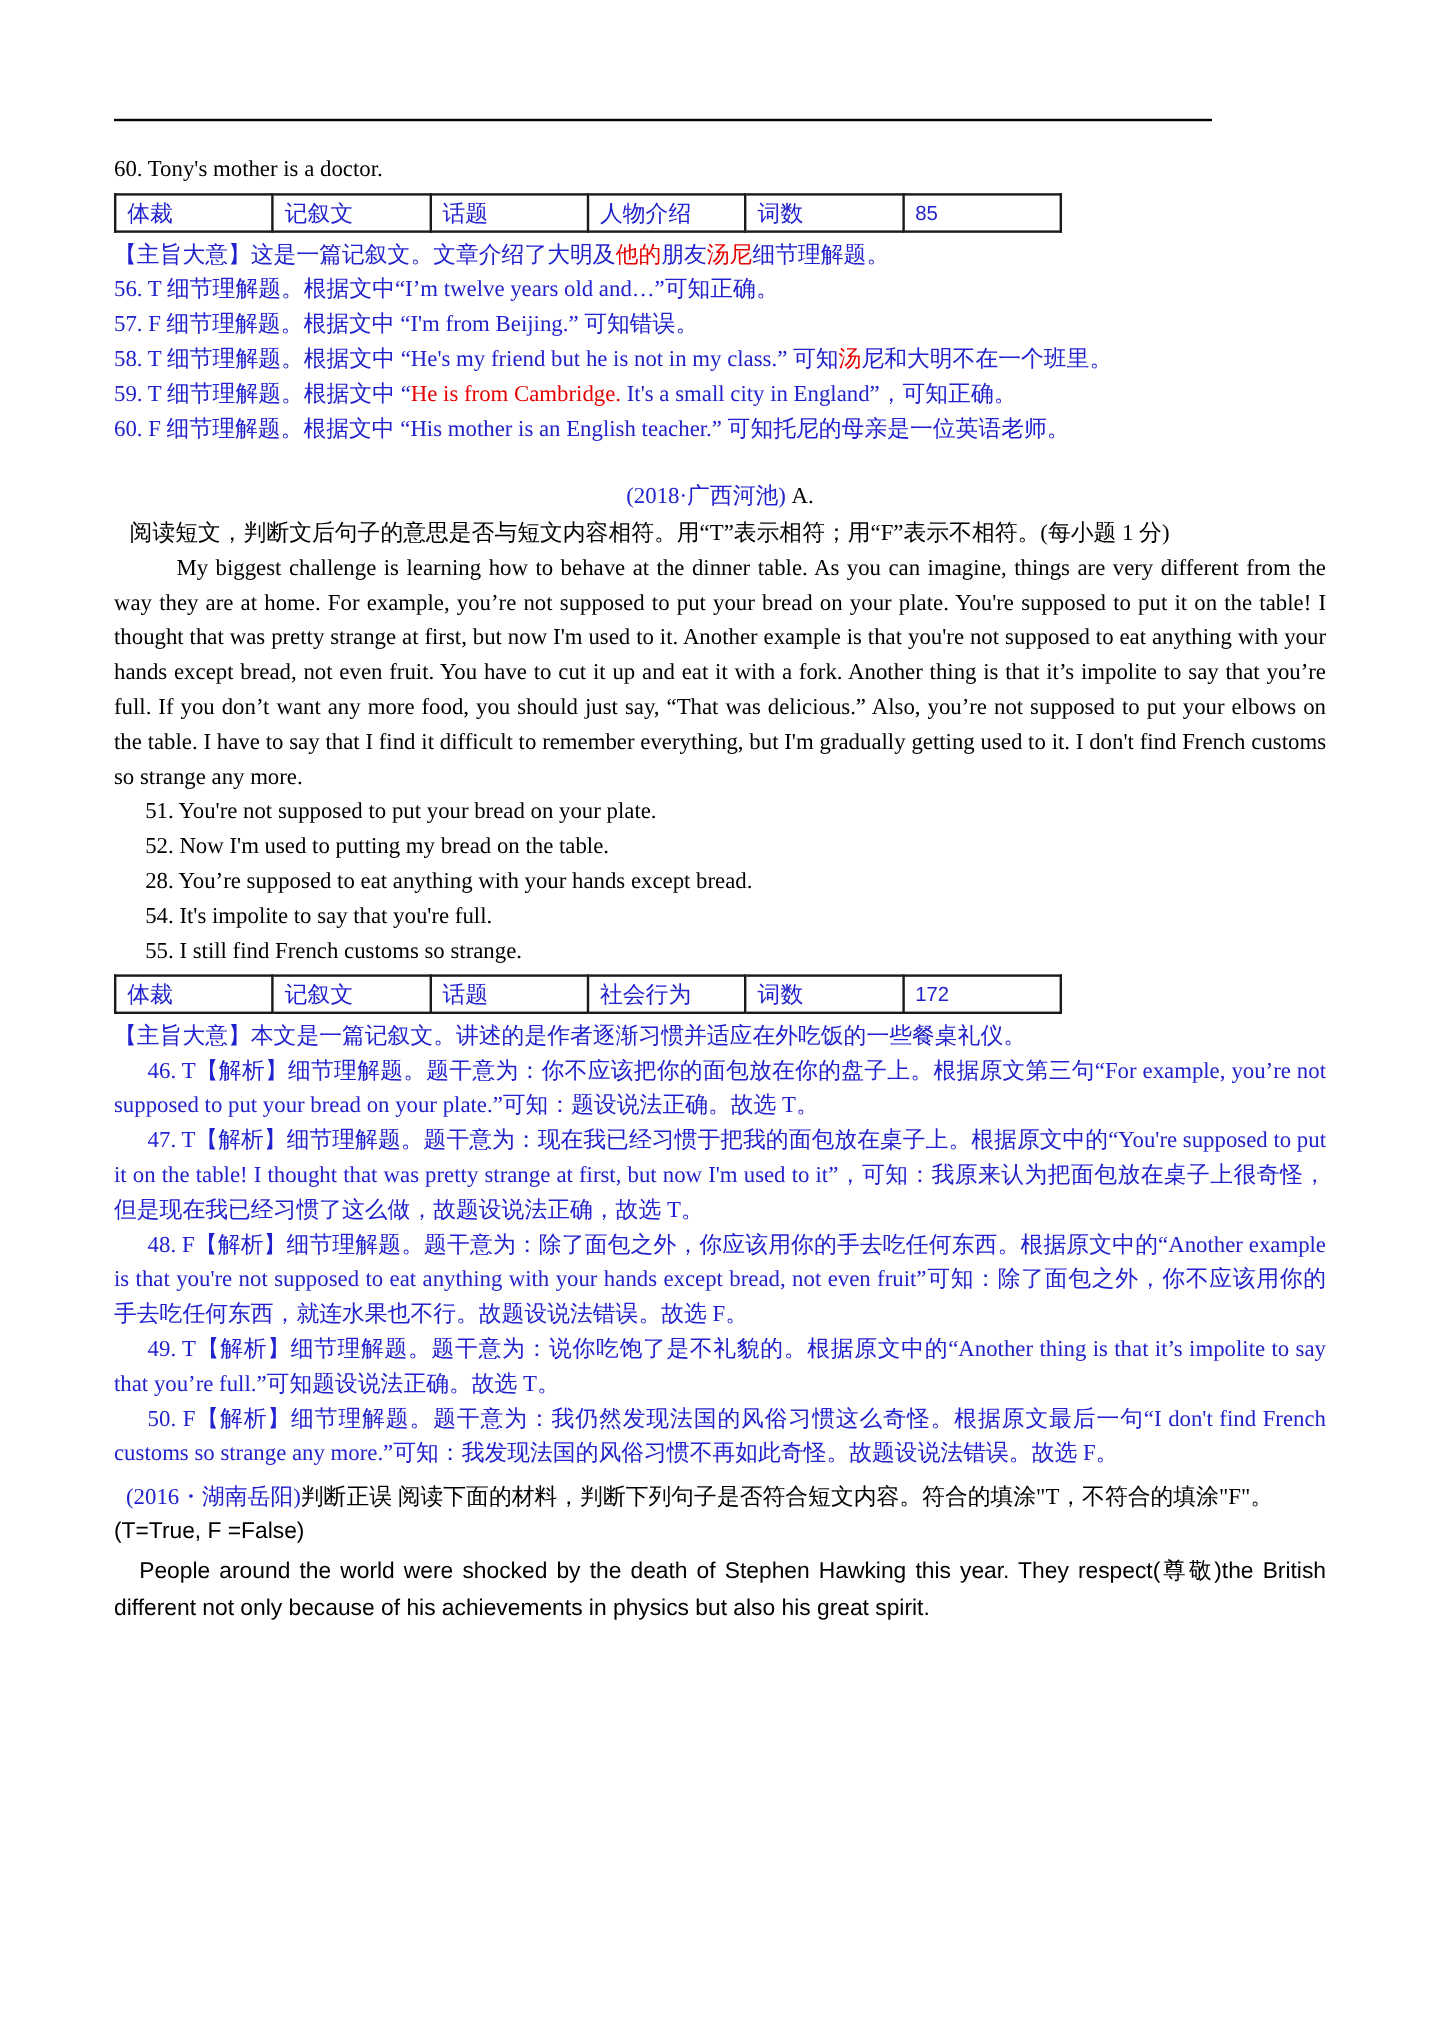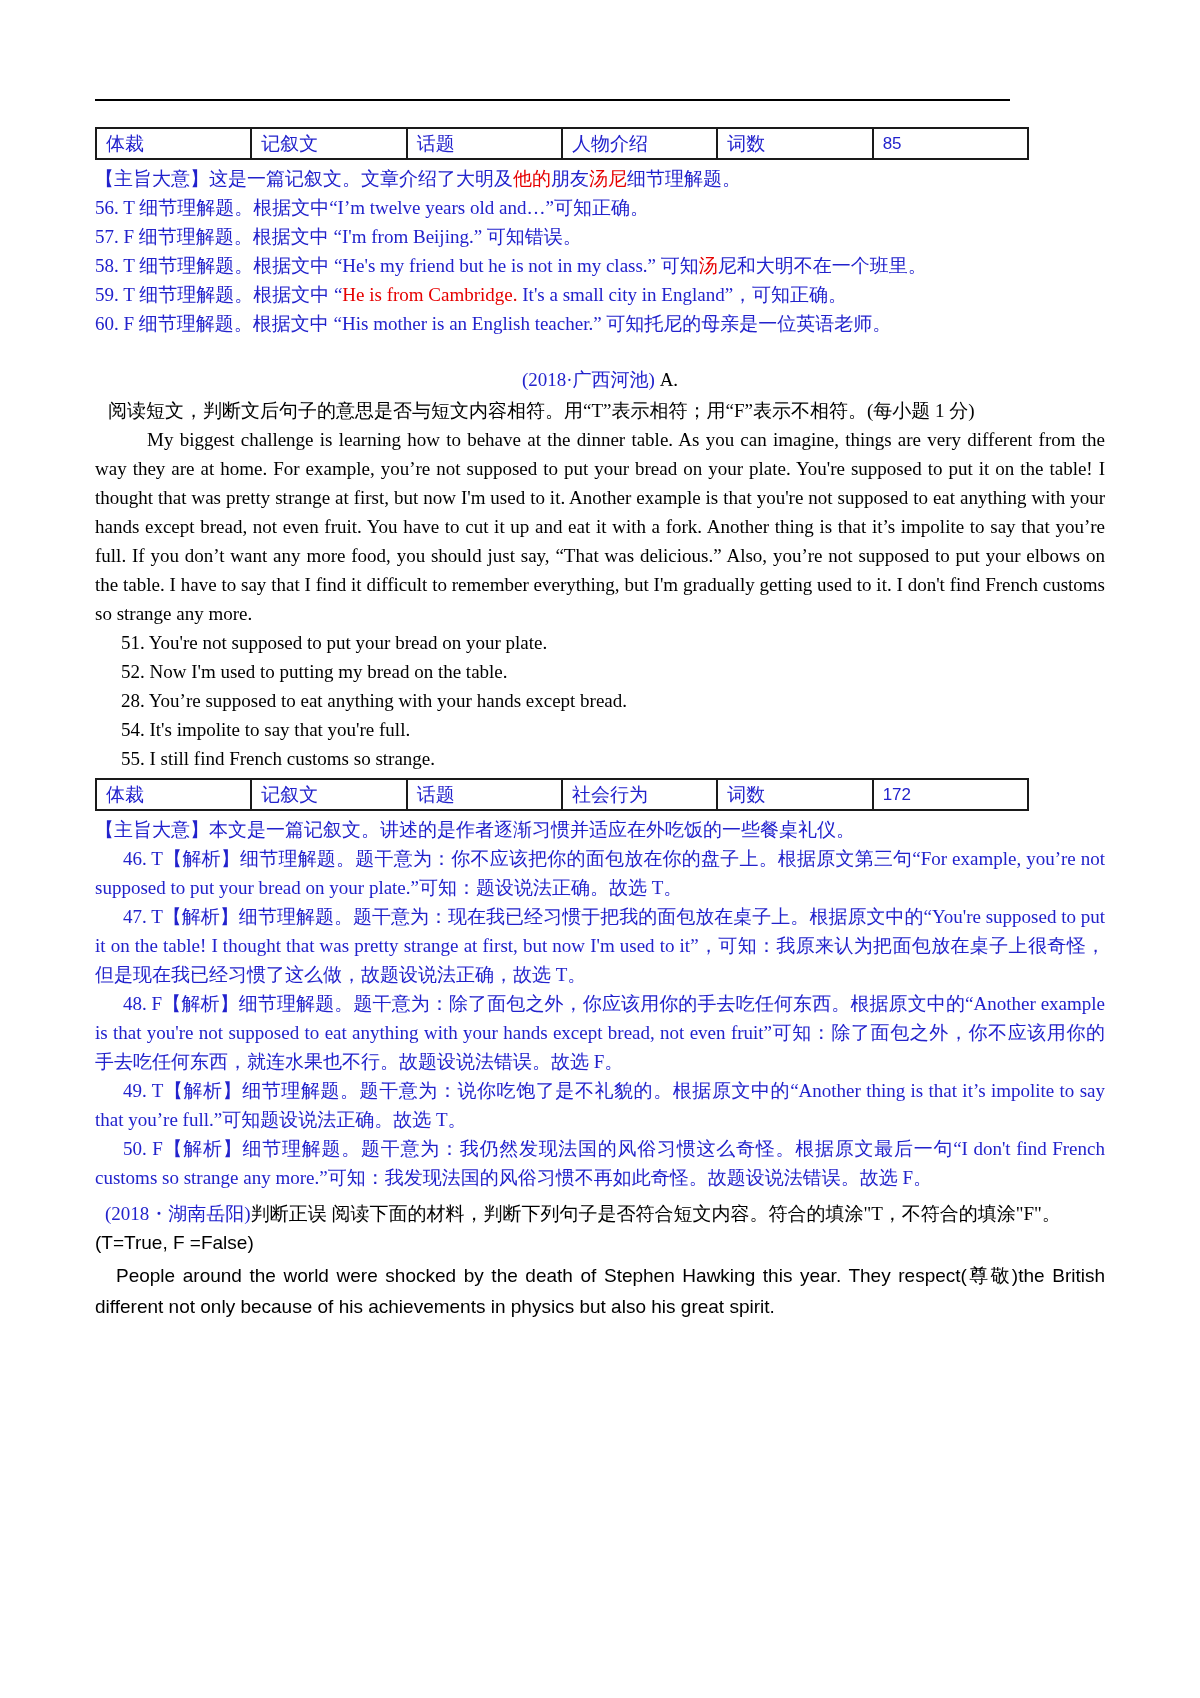--- a/index.html
+++ b/index.html
@@ -16,21 +16,21 @@
   .page { padding: 99px 95px 0 95px; }
   .rule {
     height: 0; border-top: 2px solid #000000;
     width: 915px; margin: 0 0 26px 0;
   }
   p { margin: 0; line-height: 29px; }
   .blue { color: #2222cc; }
   .red  { color: #e60000; }
   .info-table {
     border-collapse: collapse; table-layout: fixed;
-    width: 934px; margin: 5px 0 4px 0;
+    width: 790px; margin: 5px 0 4px 0;
   }
   .info-table td {
     border: 2px solid #1a1a1a;
     height: 31px; padding: 0 4px 0 9px;
     color: #2222cc; font-size: 19px;
     overflow: hidden; white-space: nowrap;
   }
   .info-table td.num {
     font-family: "Liberation Sans", "DejaVu Sans", sans-serif;
     font-size: 17px;
@@ -48,20 +48,21 @@
     font-family: "Liberation Sans", "DejaVu Sans", sans-serif;
   }
 </style>
 </head>
 <body>
 
 <div class="page">
 
   <div class="rule"></div>
 
+  <p>60. Tony's mother is a doctor.</p>
 
   <table class="info-table">
     <tbody>
       <tr>
         <td>体裁</td>
         <td>记叙文</td>
         <td>话题</td>
         <td>人物介绍</td>
         <td>词数</td>
         <td class="num">85</td>
@@ -103,17 +104,17 @@
   </table>
 
   <p class="blue">【主旨大意】本文是一篇记叙文。讲述的是作者逐渐习惯并适应在外吃饭的一些餐桌礼仪。</p>
 
   <p class="expl">46. T【解析】细节理解题。题干意为：你不应该把你的面包放在你的盘子上。根据原文第三句“For example, you’re not supposed to put your bread on your plate.”可知：题设说法正确。故选 T。</p>
   <p class="expl">47. T【解析】细节理解题。题干意为：现在我已经习惯于把我的面包放在桌子上。根据原文中的“You're supposed to put it on the table! I thought that was pretty strange at first, but now I'm used to it”，可知：我原来认为把面包放在桌子上很奇怪，但是现在我已经习惯了这么做，故题设说法正确，故选 T。</p>
   <p class="expl">48. F【解析】细节理解题。题干意为：除了面包之外，你应该用你的手去吃任何东西。根据原文中的“Another example is that you're not supposed to eat anything with your hands except bread, not even fruit”可知：除了面包之外，你不应该用你的手去吃任何东西，就连水果也不行。故题设说法错误。故选 F。</p>
   <p class="expl">49. T【解析】细节理解题。题干意为：说你吃饱了是不礼貌的。根据原文中的“Another thing is that it’s impolite to say that you’re full.”可知题设说法正确。故选 T。</p>
   <p class="expl">50. F【解析】细节理解题。题干意为：我仍然发现法国的风俗习惯这么奇怪。根据原文最后一句“I don't find French customs so strange any more.”可知：我发现法国的风俗习惯不再如此奇怪。故题设说法错误。故选 F。</p>
 
-  <p class="sec3head"><span class="blue">(2018・湖南岳阳)</span><span>判断正误 阅读下面的材料，判断下列句子是否符合短文内容。符合的填涂"T，不符合的填涂"F"。</span><span class="sans">　(T=True, F =False)</span></p>
+  <p class="sec3head"><span class="blue">(2016・湖南岳阳)</span><span>判断正误 阅读下面的材料，判断下列句子是否符合短文内容。符合的填涂"T，不符合的填涂"F"。</span><span class="sans">　(T=True, F =False)</span></p>
 
   <p class="passage3">People around the world were shocked by the death of Stephen Hawking this year. They respect(尊敬)the British different not only because of his achievements in physics but also his great spirit.</p>
 
 </div>
 
 </body></html>

